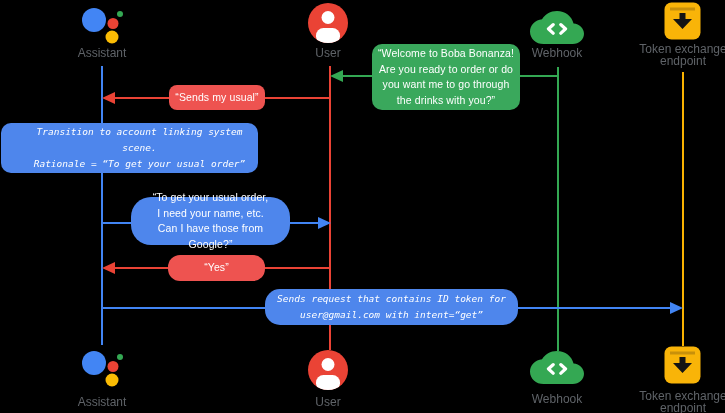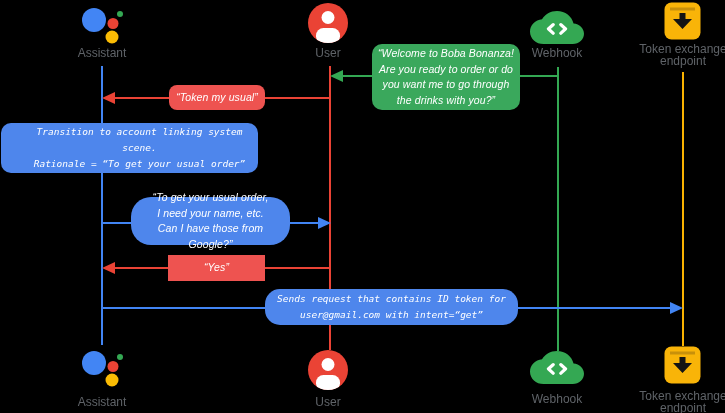--- a/index.html
+++ b/index.html
@@ -21,28 +21,28 @@
   .blue-l{background:#4285F4;}  .head-blue{border-left:13px solid #4285F4;}
 
   .a-welcome{left:334px;top:75px;width:224px;}   .ah-welcome{left:330px;top:70px;}
   .a-order{left:107px;top:97px;width:223px;}     .ah-order{left:102px;top:92px;}
   .a-ask{left:102px;top:222px;width:216px;}      .ah-ask{left:318px;top:217px;}
   .a-yes{left:107px;top:267px;width:223px;}      .ah-yes{left:102px;top:262px;}
   .a-request{left:102px;top:307px;width:569px;}  .ah-request{left:670px;top:302px;}
 
   
   .bubble{position:absolute;color:#fff;text-align:center;white-space:pre-line;
-          display:flex;align-items:center;justify-content:center;box-sizing:border-box;padding:2px 4px;font-style:italic;}
+          display:flex;align-items:center;justify-content:center;box-sizing:border-box;padding:2px 4px;}
   .sans{font-size:10.5px;line-height:15.5px;letter-spacing:.1px;}
   .mono{font-family:"DejaVu Sans Mono",monospace;font-style:italic;font-size:9.5px;line-height:16px;}
   .bb-green{left:372px;top:44px;width:148px;height:66px;border-radius:10px;background:#3AA85C;}
   .bb-order{left:169px;top:85px;width:96px;height:25px;border-radius:8px;background:#EE5350;}
   .bb-transition{left:1px;top:123px;width:257px;height:50px;border-radius:10px;background:#4E86EC;padding-left:24px;}
   .bb-ask{left:131px;top:197px;width:159px;height:48px;border-radius:20px;background:#4E86EC;}
-  .bb-yes{left:168px;top:255px;width:97px;height:26px;border-radius:0;background:#EE5350;}
+  .bb-yes{left:168px;top:255px;width:97px;height:26px;border-radius:12px;background:#EE5350;}
   .bb-request{left:265px;top:289px;width:253px;height:36px;border-radius:15px;background:#4E86EC;}
 
   
   .icon{position:absolute;}
   .actor-label{position:absolute;color:#5F6368;font-size:12px;line-height:12px;
                text-align:center;white-space:pre-line;}
 </style>
 </head>
 <body>
 
@@ -65,21 +65,21 @@
   <div class="hline red-l a-yes"></div>
   <div class="head head-red ah-yes"></div>
 
   <div class="hline blue-l a-request"></div>
   <div class="head head-blue ah-request"></div>
 
   <div class="bubble sans bb-green">“Welcome to Boba Bonanza!
 Are you ready to order or do
 you want me to go through
 the drinks with you?”</div>
-  <div class="bubble sans bb-order">“Token my usual”</div>
+  <div class="bubble sans bb-order">“Sends my usual”</div>
   <div class="bubble mono bb-transition">Transition to account linking system scene.
 Rationale = “To get your usual order”</div>
   <div class="bubble sans bb-ask">“To get your usual order,
 I need your name, etc.
 Can I have those from Google?”</div>
   <div class="bubble sans bb-yes">“Yes”</div>
   <div class="bubble mono bb-request">Sends request that contains ID token for
 user@gmail.com with intent=“get”</div>
 
   <svg class="icon" style="left:78px;top:4px" width="46" height="44">

